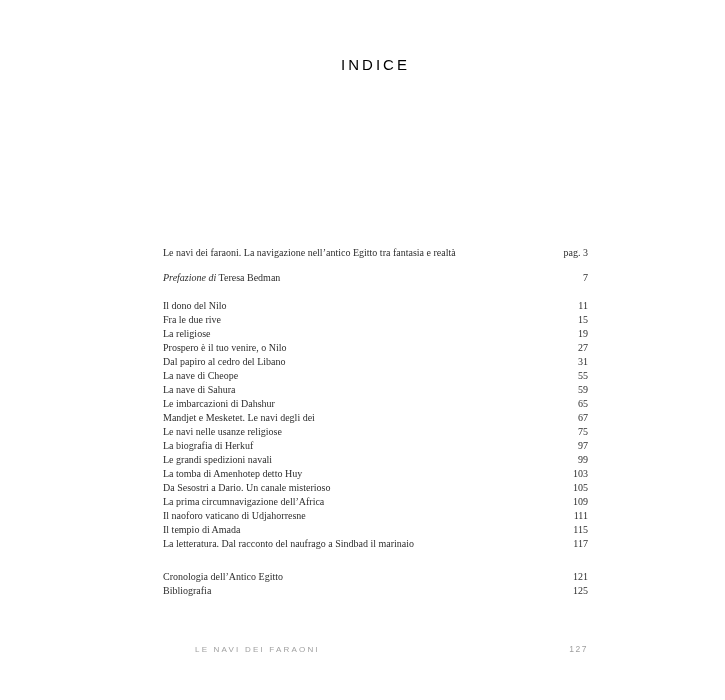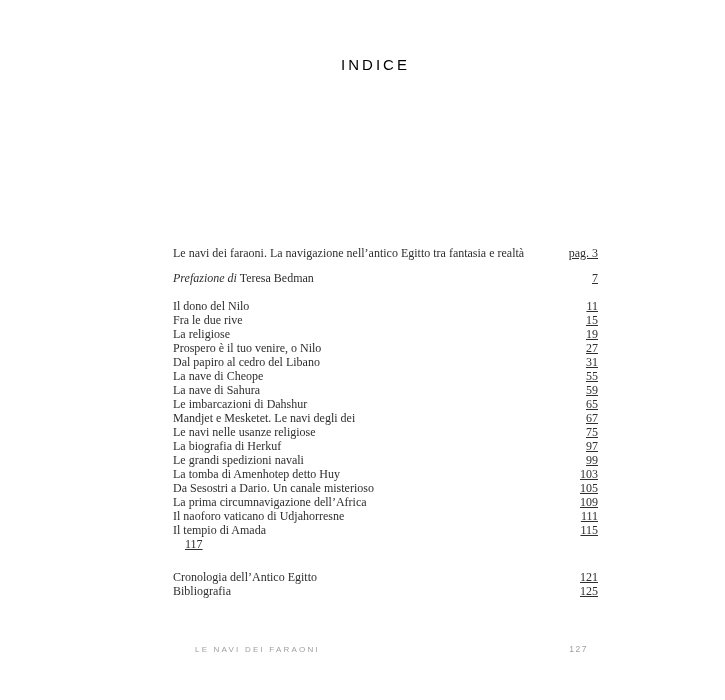--- a/index.html
+++ b/index.html
@@ -20,32 +20,32 @@
     margin: 0;
     text-align: center;
     font-family: "Liberation Sans", sans-serif;
     font-size: 15px;
     font-weight: 400;
     letter-spacing: 3px;
     color: #3d3d3d;
   }
   .toc {
     position: absolute;
-    top: 246px; left: 10px; width: 100%;
-    font-size: 12px;
+    top: 246px; left: 0; width: 100%;
+    font-size: 10px;
     color: #2e2e2e;
   }
   .row {
     display: flex;
     justify-content: space-between;
     align-items: baseline;
     line-height: 14px;
   }
   .row .label { white-space: nowrap; }
-  .row .pagenum { white-space: nowrap; text-align: right; padding-left: 12px; text-decoration: underline; }
+  .row .pagenum { white-space: nowrap; text-align: right; padding-left: 12px; }
   .row-intro   { margin-bottom: 11px; }
   .row-preface { margin-bottom: 14px; }
   .row-preface em { font-style: italic; }
   .back-matter { margin-top: 19px; }
   .page-footer {
     position: absolute;
     top: 644px; left: 0; width: 100%;
     display: flex;
     justify-content: space-between;
     align-items: baseline;
@@ -155,20 +155,21 @@
     <span class="label">Il naoforo vaticano di Udjahorresne</span>
     <span class="pagenum">111</span>
   </div>
 
   <div class="row">
     <span class="label">Il tempio di Amada</span>
     <span class="pagenum">115</span>
   </div>
 
   <div class="row">
+    <span class="label">La letteratura. Dal racconto del naufrago a Sindbad il marinaio</span>
     <span class="pagenum">117</span>
   </div>
 </div>
 
     <div class="back-matter" id="back-matter">
   <div class="row">
     <span class="label">Cronologia dell’Antico Egitto</span>
     <span class="pagenum">121</span>
   </div>
 

